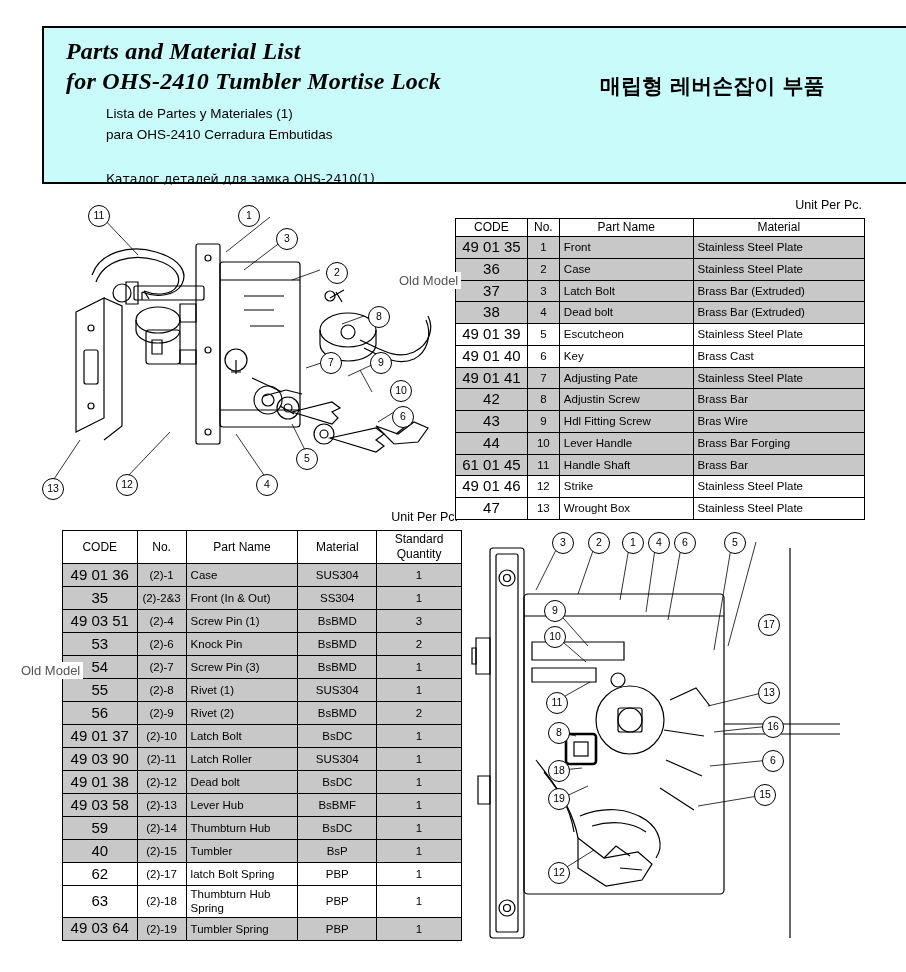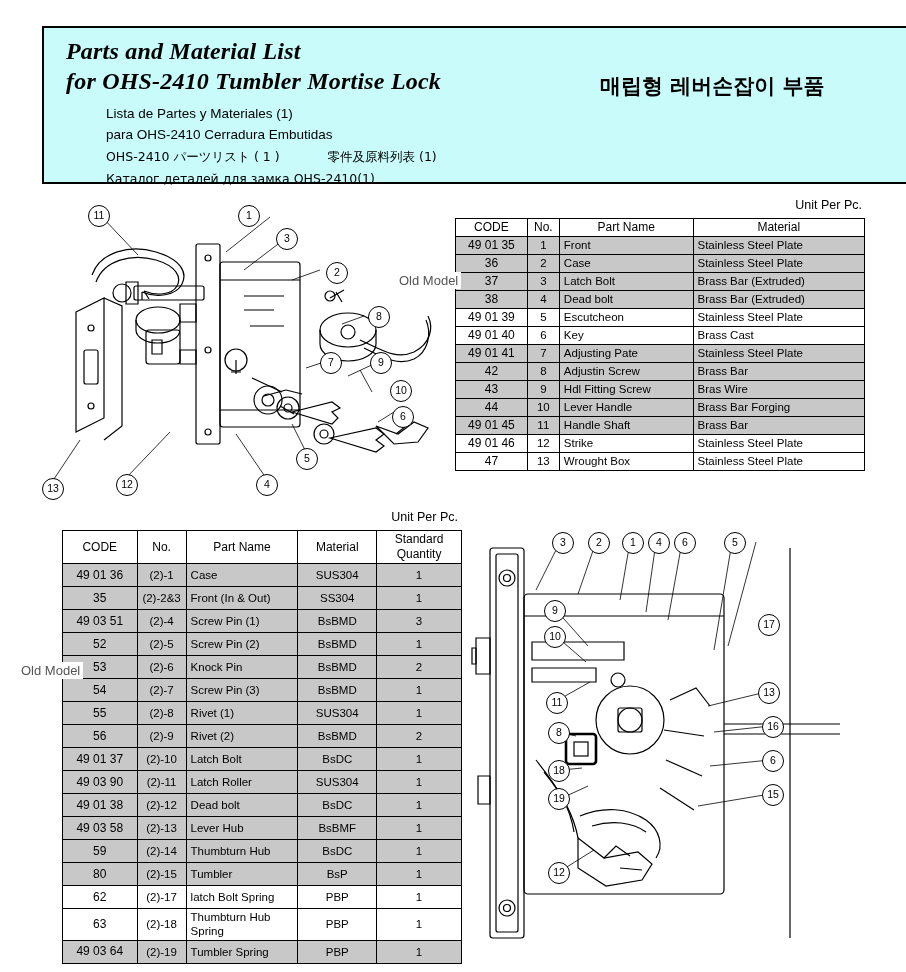--- a/index.html
+++ b/index.html
@@ -33,21 +33,21 @@
 
   
   table.parts{border-collapse:collapse;font-size:11.5px;background:#fff;}
   table.parts td,table.parts th{
     border:1px solid #000;padding:1px 4px;vertical-align:middle;
     font-weight:normal;line-height:1.25;
   }
   table.parts th{text-align:center;font-size:12px;}
   .shade{background:#c8c8c8;}
   .ctr{text-align:center;}
-  .code{font-weight:bold;font-size:12px;}
+  .code{font-weight:bold;font-size:15px;}
 
   
   .tbl1wrap{position:absolute;left:455px;top:218px;width:410px;}
   .unit1{position:absolute;right:3px;top:-20px;font-size:12.5px;}
   table.t1{width:410px;}
   table.t1 col.c1{width:72px;}
   table.t1 col.c2{width:32px;}
   table.t1 col.c3{width:134px;}
   table.t1 col.c4{width:172px;}
 
@@ -81,24 +81,20 @@
 <body>
 
 <div class="page">
 
   <div class="banner">
     <div class="t1">Parts and Material List</div>
     <div class="t2">for OHS-2410 Tumbler Mortise Lock</div>
     <div class="kr">매립형 레버손잡이 부품</div>
     <div class="sub s1">Lista de Partes y Materiales (1)</div>
     <div class="sub s2">para OHS-2410 Cerradura Embutidas</div>
-    <div class="sub s3">
-      <span>OHS-2410 パーツリスト ( 1 )</span>
-      <span class="cn">零件及原料列表 (1)</span>
-    </div>
     <div class="sub s4">Каталог деталей для замка OHS-2410(1)</div>
   </div>
 
   <div class="exp">
     <svg width="430" height="310" viewBox="0 0 430 310">
       <g fill="none" stroke="#000" stroke-width="1.2">
 
         <path d="M62,75 C70,52 100,44 126,52 C150,59 158,72 152,84 C146,96 126,98 112,92"></path>
         <path d="M66,82 C74,60 102,53 126,60 C146,66 152,77 147,86 C142,95 126,96 114,91"></path>
         <path d="M112,92 L112,100 M114,91 L119,99"></path>
@@ -261,21 +257,21 @@
             <td class="">Hdl Fitting Screw</td>
             <td class="">Bras Wire</td>
           </tr>
           <tr class="shade">
             <td class="code ctr">44</td>
             <td class="ctr">10</td>
             <td class="">Lever Handle</td>
             <td class="">Brass Bar Forging</td>
           </tr>
           <tr class="shade">
-            <td class="code ctr">49 01 45</td>
+            <td class="code ctr">61 01 45</td>
             <td class="ctr">11</td>
             <td class="">Handle Shaft</td>
             <td class="">Brass Bar</td>
           </tr>
           <tr>
             <td class="code ctr">49 01 46</td>
             <td class="ctr">12</td>
             <td class="">Strike</td>
             <td class="">Stainless Steel Plate</td>
           </tr>
@@ -326,27 +322,20 @@
             <td class="ctr">1</td>
           </tr>
           <tr class="shade">
             <td class="code ctr">49 03 51</td>
             <td class="ctr">(2)-4</td>
             <td class="">Screw Pin  (1)</td>
             <td class="ctr">BsBMD</td>
             <td class="ctr">3</td>
           </tr>
           <tr class="shade">
-            <td class="code ctr">52</td>
-            <td class="ctr">(2)-5</td>
-            <td class="">Screw Pin (2)</td>
-            <td class="ctr">BsBMD</td>
-            <td class="ctr">1</td>
-          </tr>
-          <tr class="shade">
             <td class="code ctr">53</td>
             <td class="ctr">(2)-6</td>
             <td class="">Knock Pin</td>
             <td class="ctr">BsBMD</td>
             <td class="ctr">2</td>
           </tr>
           <tr class="shade">
             <td class="code ctr">54</td>
             <td class="ctr">(2)-7</td>
             <td class="">Screw Pin (3)</td>
@@ -396,21 +385,21 @@
             <td class="ctr">1</td>
           </tr>
           <tr class="shade">
             <td class="code ctr">59</td>
             <td class="ctr">(2)-14</td>
             <td class="">Thumbturn Hub</td>
             <td class="ctr">BsDC</td>
             <td class="ctr">1</td>
           </tr>
           <tr class="shade">
-            <td class="code ctr">80</td>
+            <td class="code ctr">40</td>
             <td class="ctr">(2)-15</td>
             <td class="">Tumbler</td>
             <td class="ctr">BsP</td>
             <td class="ctr">1</td>
           </tr>
           <tr>
             <td class="code ctr">62</td>
             <td class="ctr">(2)-17</td>
             <td class="">latch Bolt Spring</td>
             <td class="ctr">PBP</td>
@@ -512,17 +501,17 @@
     <div class="callout" style="left:74px;top:80px;">9</div>
     <div class="callout" style="left:74px;top:106px;">10</div>
     <div class="callout" style="left:288px;top:94px;">17</div>
     <div class="callout" style="left:288px;top:162px;">13</div>
     <div class="callout" style="left:76px;top:172px;">11</div>
     <div class="callout" style="left:78px;top:202px;">8</div>
     <div class="callout" style="left:292px;top:196px;">16</div>
     <div class="callout" style="left:78px;top:240px;">18</div>
     <div class="callout" style="left:292px;top:230px;">6</div>
     <div class="callout" style="left:78px;top:268px;">19</div>
-    <div class="callout" style="left:292px;top:264px;">15</div>
+    <div class="callout" style="left:284px;top:264px;">15</div>
     <div class="callout" style="left:78px;top:342px;">12</div>
   </div>
 
 </div>
 
 </body></html>

